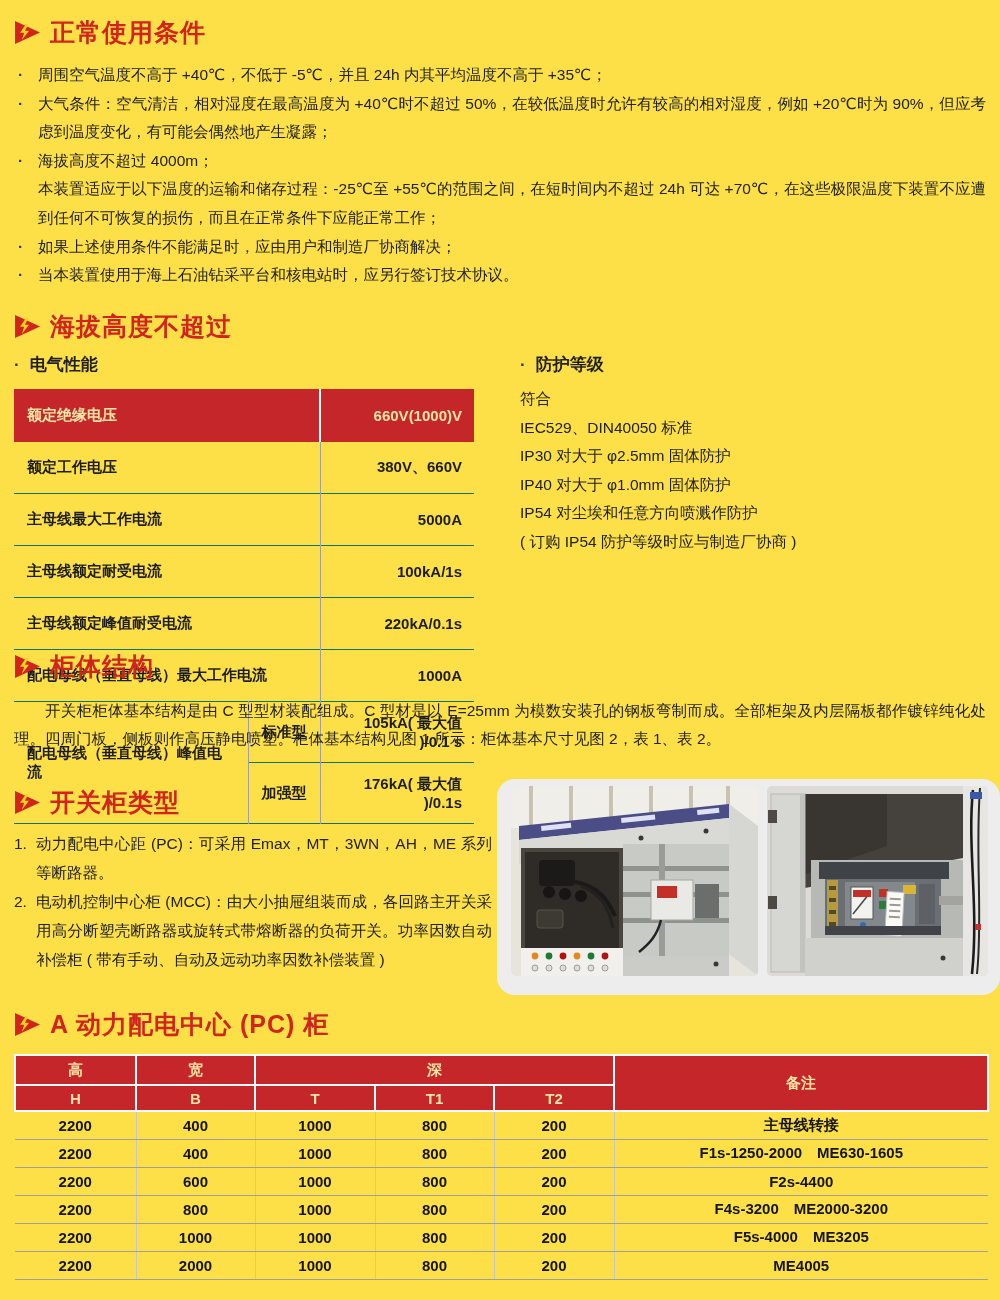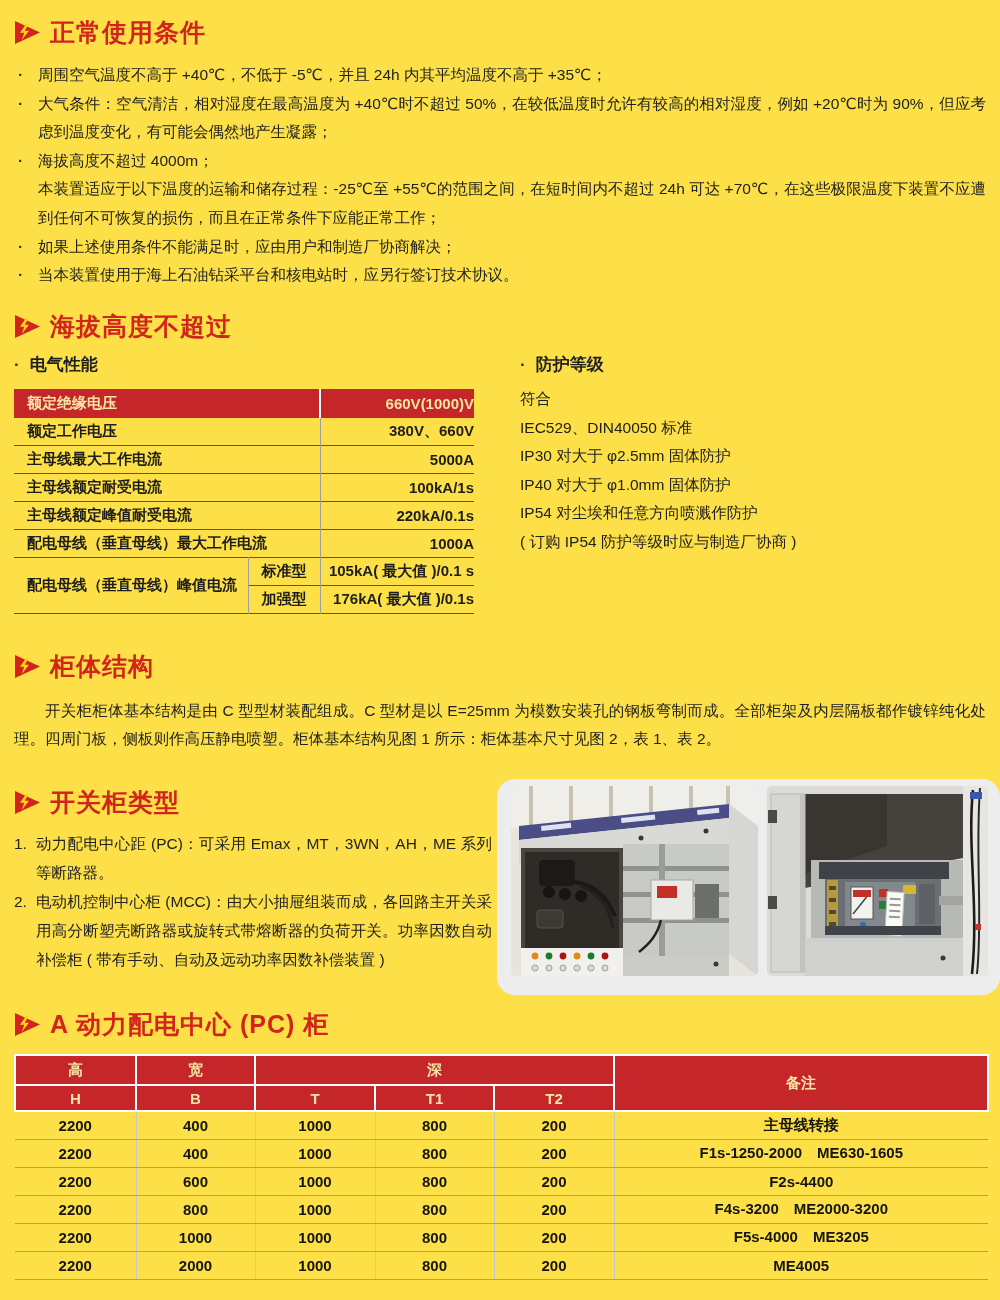--- a/index.html
+++ b/index.html
@@ -20,21 +20,21 @@
 
   
   .subhead{font-size:17px;font-weight:bold;color:#1f1f1f;display:flex;align-items:center;gap:10px;}
   .subhead .dot{font-weight:bold;color:#333;}
 
   
   .two-col{display:flex;margin-top:10px;}
   .col-left{width:460px;flex:0 0 auto;}
   .col-right{margin-left:46px;flex:1;}
   .spec-table{margin-top:13px;width:460px;border-collapse:collapse;table-layout:fixed;font-size:15px;}
-  .spec-table td{height:27px;padding:0;}
+  .spec-table td{height:27px;padding:12px;}
   .spec-table tr{border-bottom:1px solid #0f766e;}
   .spec-table td.param{text-align:left;padding-left:13px;font-weight:bold;color:#1d1d1d;}
   .spec-table td.val{text-align:right;border-left:1px solid #9f9f9f;font-weight:bold;color:#1d1d1d;}
   .spec-table td.sub{text-align:center;border-left:1px solid #9f9f9f;font-weight:bold;color:#1d1d1d;}
   .spec-table tr.red-row{border-bottom:none;background:#c5262a;}
   .spec-table tr.red-row td{height:29px;color:#f6e5a4;}
   .spec-table tr.red-row td.val{border-left:2px solid #ffffff;}
 
   .prot-lines{margin-top:9px;}
   .prot-line{font-size:15.5px;line-height:28.6px;font-weight:500;color:#222;}

